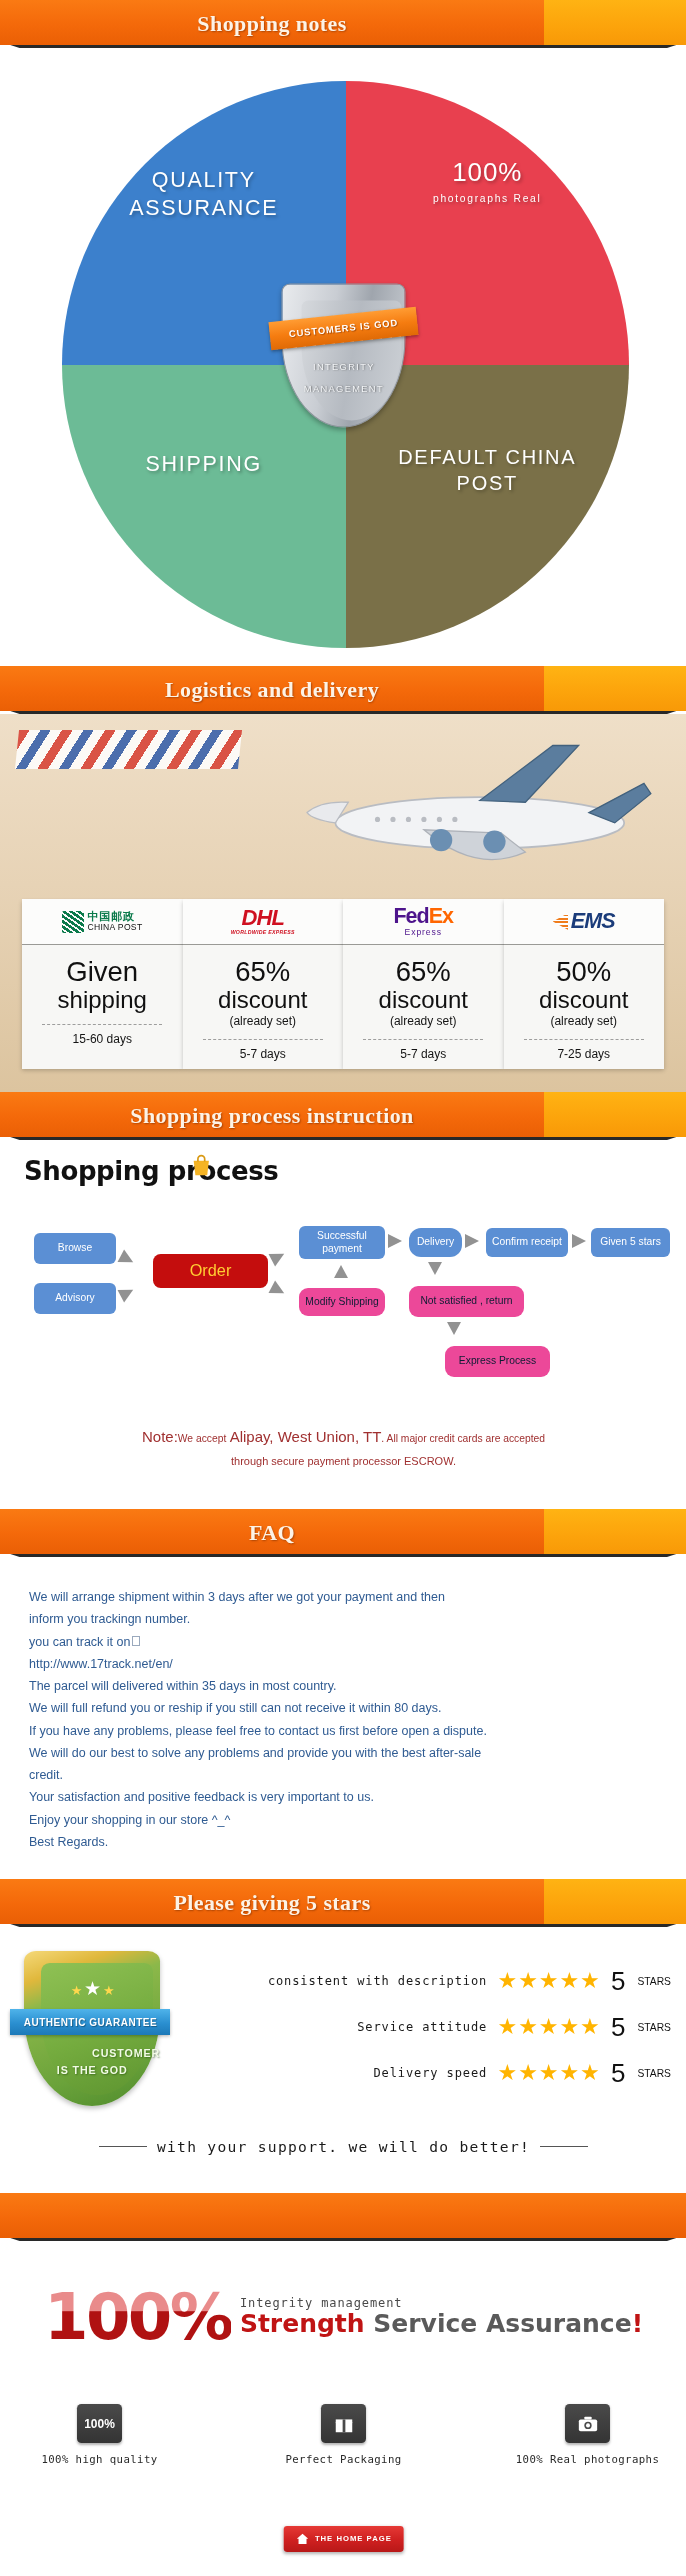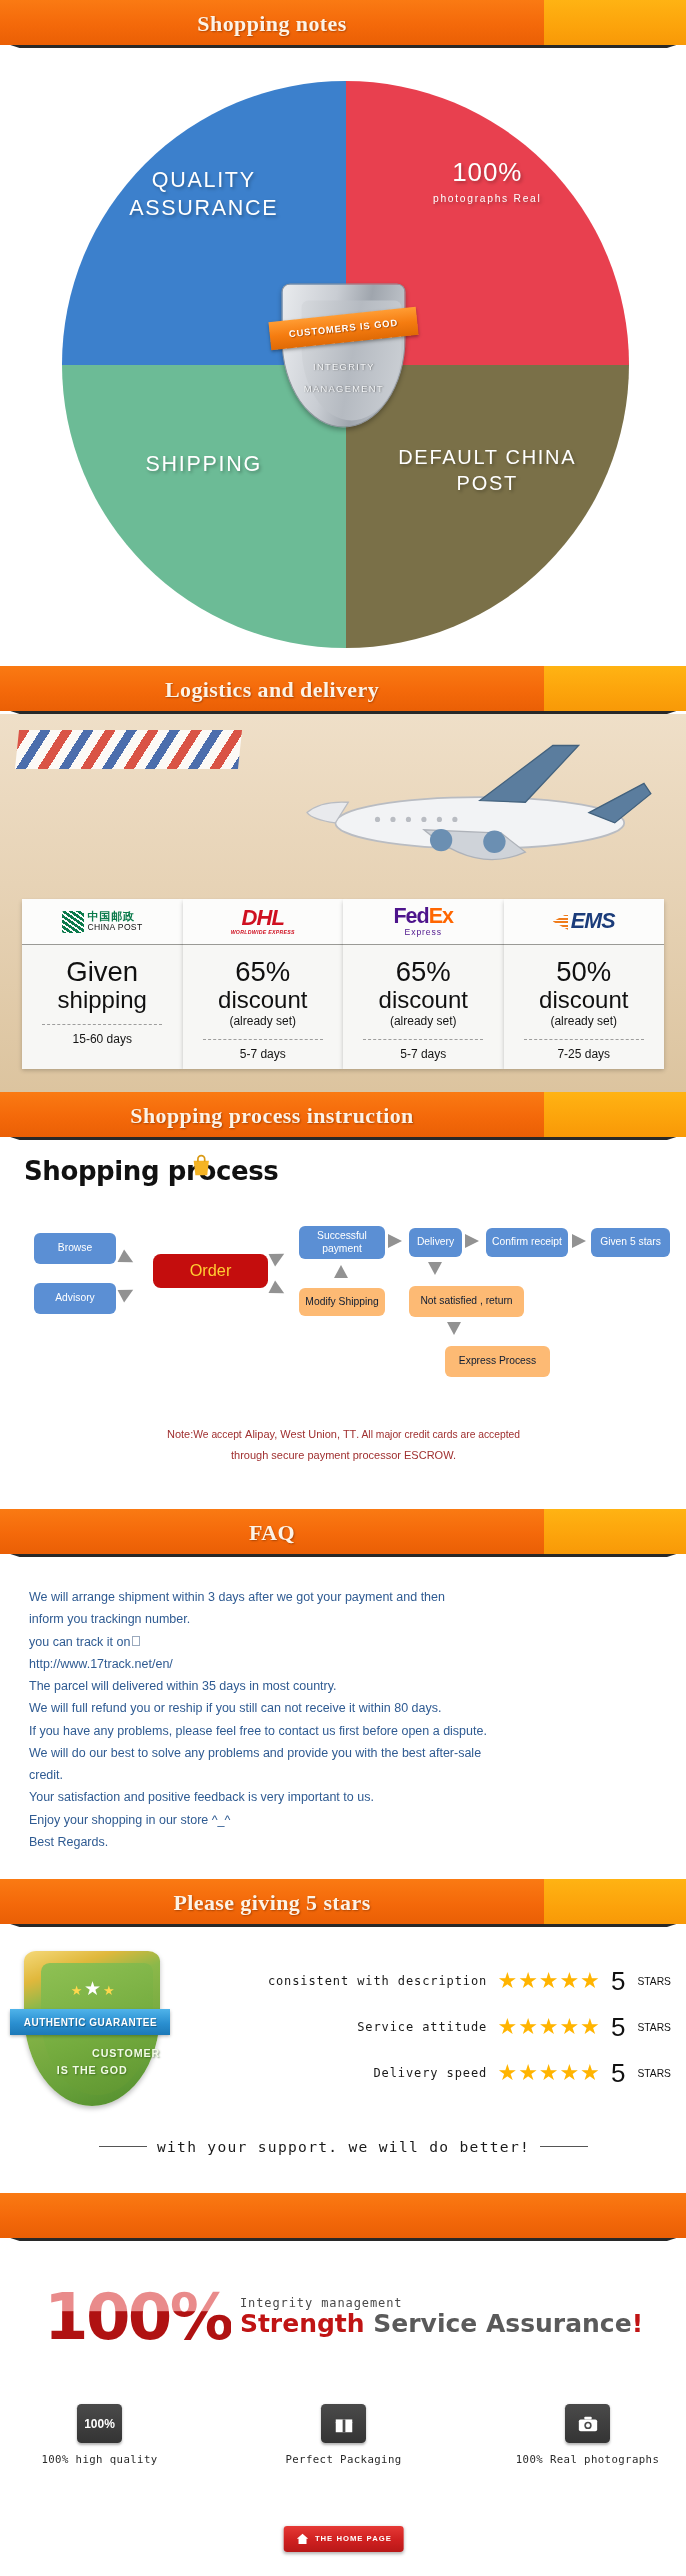--- a/index.html
+++ b/index.html
@@ -172,37 +172,37 @@
   }
   .flow-bag {
     position:absolute; left:191px; top:13.7px; width:20.6px; height:22px;
   }
   .node {
     position:absolute; display:flex; align-items:center; justify-content:center;
     text-align:center; border-radius:6px; color:#fff; line-height:1.18;
     font-size:10.3px; padding:0 5.2px;
   }
   .n-light { background:#5b8fd4; }
-  .n-dark  { background:#fdba74; color:#0d1c33; }
+  .n-dark  { background:#ec4899; color:#0d1c33;border-radius:9px; }
   .n-red   { background:#c40d0d; color:#ffcc33; font-size:16.3px; border-radius:7.7px; }
   .arrow {
     position:absolute; width:0; height:0; opacity:.95;
   }
   .ar-r { border-top:7.7px solid transparent; border-bottom:7.7px solid transparent; border-left:14.6px solid #8c8c8c; }
   .ar-d { border-left:7.7px solid transparent; border-right:7.7px solid transparent; border-top:13px solid #8c8c8c; }
   .ar-u { border-left:7.7px solid transparent; border-right:7.7px solid transparent; border-bottom:13px solid #8c8c8c; }
   .ar-ur { border-top:7.7px solid transparent; border-bottom:7.7px solid transparent; border-left:14.6px solid #8c8c8c; transform:rotate(-28deg); }
   .ar-dr { border-top:7.7px solid transparent; border-bottom:7.7px solid transparent; border-left:14.6px solid #8c8c8c; transform:rotate(28deg); }
 
   .note {
     position:absolute; left:0; top:283px; width:687px; text-align:center;
     color:#a03030; line-height:1.85;
   }
   .note .l1 { font-size:12px; }
-  .note .nb { font-size:11px; }
+  .note .nb { font-size:15px; }
   .note .nm { font-size:10.3px; }
   .note .l2 { font-size:11px; }
 
   
   .faq {
     position:relative; width:687px; padding:29px 29px 26px;
     background:#fff;
   }
   .faq p {
     color:#2f5b92; font-size:12.5px; line-height:1.78;
@@ -501,21 +501,21 @@
 
     <div class="arrow ar-ur" style="left:271px; top:110px;"></div>
     <div class="arrow ar-dr" style="left:271px; top:143px;"></div>
 
     <div class="node n-light" style="left:299px; top:86px; width:86px; height:33px;">Successful payment</div>
     <div class="node n-dark" style="left:299px; top:148px; width:86px; height:27.5px;">Modify Shipping</div>
     <div class="arrow ar-u" style="left:334px; top:125px;"></div>
 
     <div class="arrow ar-r" style="left:388px; top:94px;"></div>
 
-    <div class="node n-light" style="left:409px; top:88px; width:53px; height:29px;">Delivery</div>
+    <div class="node n-light" style="left:409px; top:88px; width:53px; height:29px;border-radius:12px;">Delivery</div>
     <div class="arrow ar-r" style="left:465px; top:94px;"></div>
 
     <div class="node n-light" style="left:486px; top:88px; width:82px; height:29px;">Confirm receipt</div>
     <div class="arrow ar-r" style="left:572px; top:94px;"></div>
 
     <div class="node n-light" style="left:591px; top:88px; width:79px; height:29px;">Given 5 stars</div>
 
     <div class="arrow ar-d" style="left:428px; top:122px;"></div>
     <div class="node n-dark" style="left:409px; top:146px; width:115px; height:31px;">Not satisfied , return</div>
 

